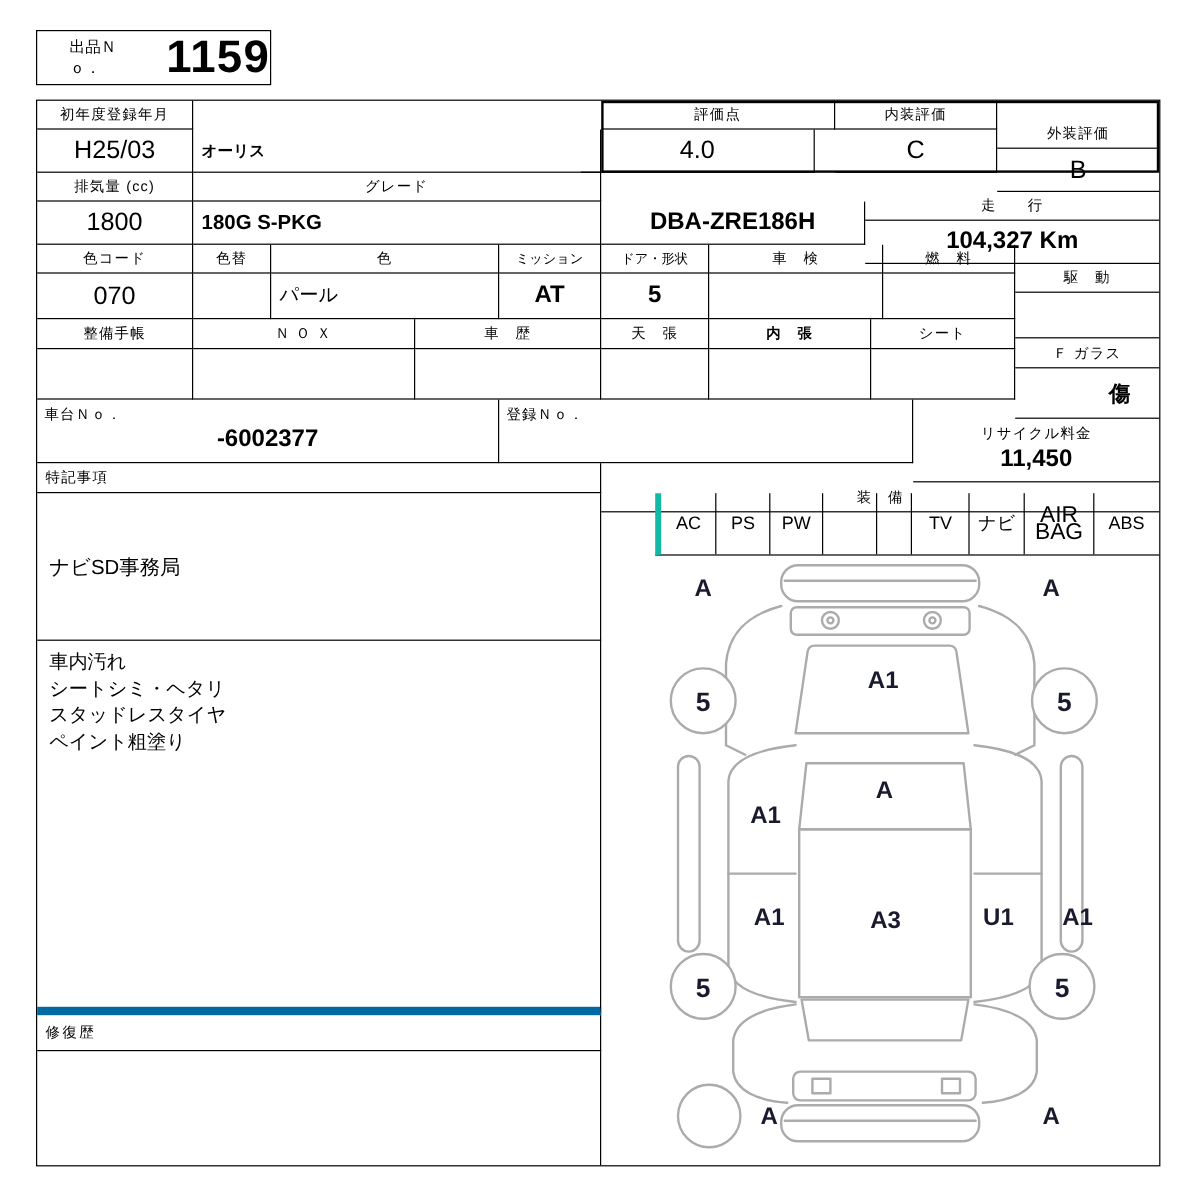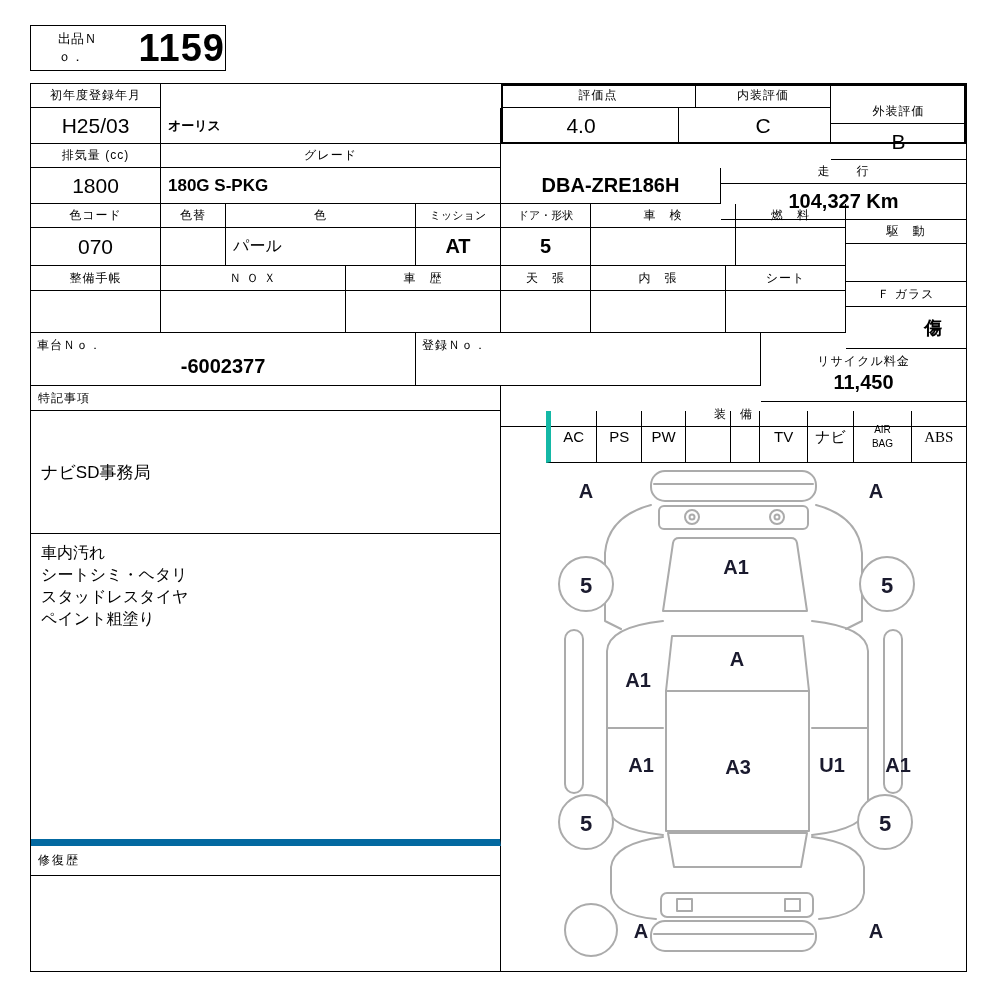--- a/index.html
+++ b/index.html
@@ -39,22 +39,22 @@
   
   .block1 { align-items: center; justify-content: flex-start; padding-left: 10px; font-size: 17px; }
   .block2 { position: absolute; border-right: 1px solid #000; border-bottom: 7px solid #0369a1;
             padding: 8px 0 0 10px; font-size: 16px; line-height: 22px; }
 
   
   .equiprow { position: absolute; left: 515px; top: 327px; width: 420px; height: 52px;
               border-left: 5px solid #14b8a6; border-bottom: 1px solid #000; display: flex; }
   .ecell { border-right: 1px solid #000; display: flex; align-items: center; justify-content: center;
            font-size: 15px; white-space: pre-line; text-align: center; line-height: 16px; height: 100%; }
-  .ecell.last { border-right: none; font-family: Liberation Serif, serif; }
-  .ecell.small { font-size: 10px; line-height: 14px; }
+  .ecell.last { border-right: none; }
+  .ecell.small { font-size: 19px; line-height: 14px; }
 
   
   .scorebox { position: absolute; left: 470px; top: 0; width: 465px; height: 60px;
               border: 2px solid #000; pointer-events: none; }
 
   
   .diagram { position: absolute; left: 470px; top: 379px; }
   .carline { stroke: #ababab; fill: none; stroke-width: 2; stroke-linejoin: round; stroke-linecap: round; }
   .mk { font-weight: bold; fill: #1a1a2e; font-size: 20px; text-anchor: middle; dominant-baseline: central;
         font-family: "Liberation Sans", "DejaVu Sans", sans-serif; }
@@ -107,21 +107,21 @@
     <div class="c v20" style="left:385px;top:144px;width:85px;height:38px;">AT</div>
     <div class="c v20" style="left:470px;top:144px;width:90px;height:38px;">5</div>
     <div class="c" style="left:560px;top:144px;width:145px;height:38px;"></div>
     <div class="c" style="left:705px;top:144px;width:110px;height:38px;"></div>
     <div class="c no-br" style="left:815px;top:144px;width:120px;height:38px;"></div>
 
     <div class="c hd" style="left:0;top:182px;width:130px;height:25px;">整備手帳</div>
     <div class="c hd" style="left:130px;top:182px;width:185px;height:25px;">Ｎ Ｏ Ｘ</div>
     <div class="c hd" style="left:315px;top:182px;width:155px;height:25px;">車　歴</div>
     <div class="c hd" style="left:470px;top:182px;width:90px;height:25px;">天　張</div>
-    <div class="c hd" style="left:560px;top:182px;width:135px;height:25px;">内　張</div>
+    <div class="c hd" style="left:560px;top:182px;width:135px;height:25px;font-weight:bold;">内　張</div>
     <div class="c hd" style="left:695px;top:182px;width:120px;height:25px;">シート</div>
     <div class="c hd no-br" style="left:815px;top:182px;width:120px;height:25px;">Ｆ ガラス</div>
 
     <div class="c" style="left:0;top:207px;width:130px;height:42px;"></div>
     <div class="c" style="left:130px;top:207px;width:185px;height:42px;"></div>
     <div class="c" style="left:315px;top:207px;width:155px;height:42px;"></div>
     <div class="c" style="left:470px;top:207px;width:90px;height:42px;"></div>
     <div class="c" style="left:560px;top:207px;width:135px;height:42px;"></div>
     <div class="c" style="left:695px;top:207px;width:120px;height:42px;"></div>
     <div class="c v18 right no-br" style="left:815px;top:207px;width:120px;height:42px;">傷</div>

